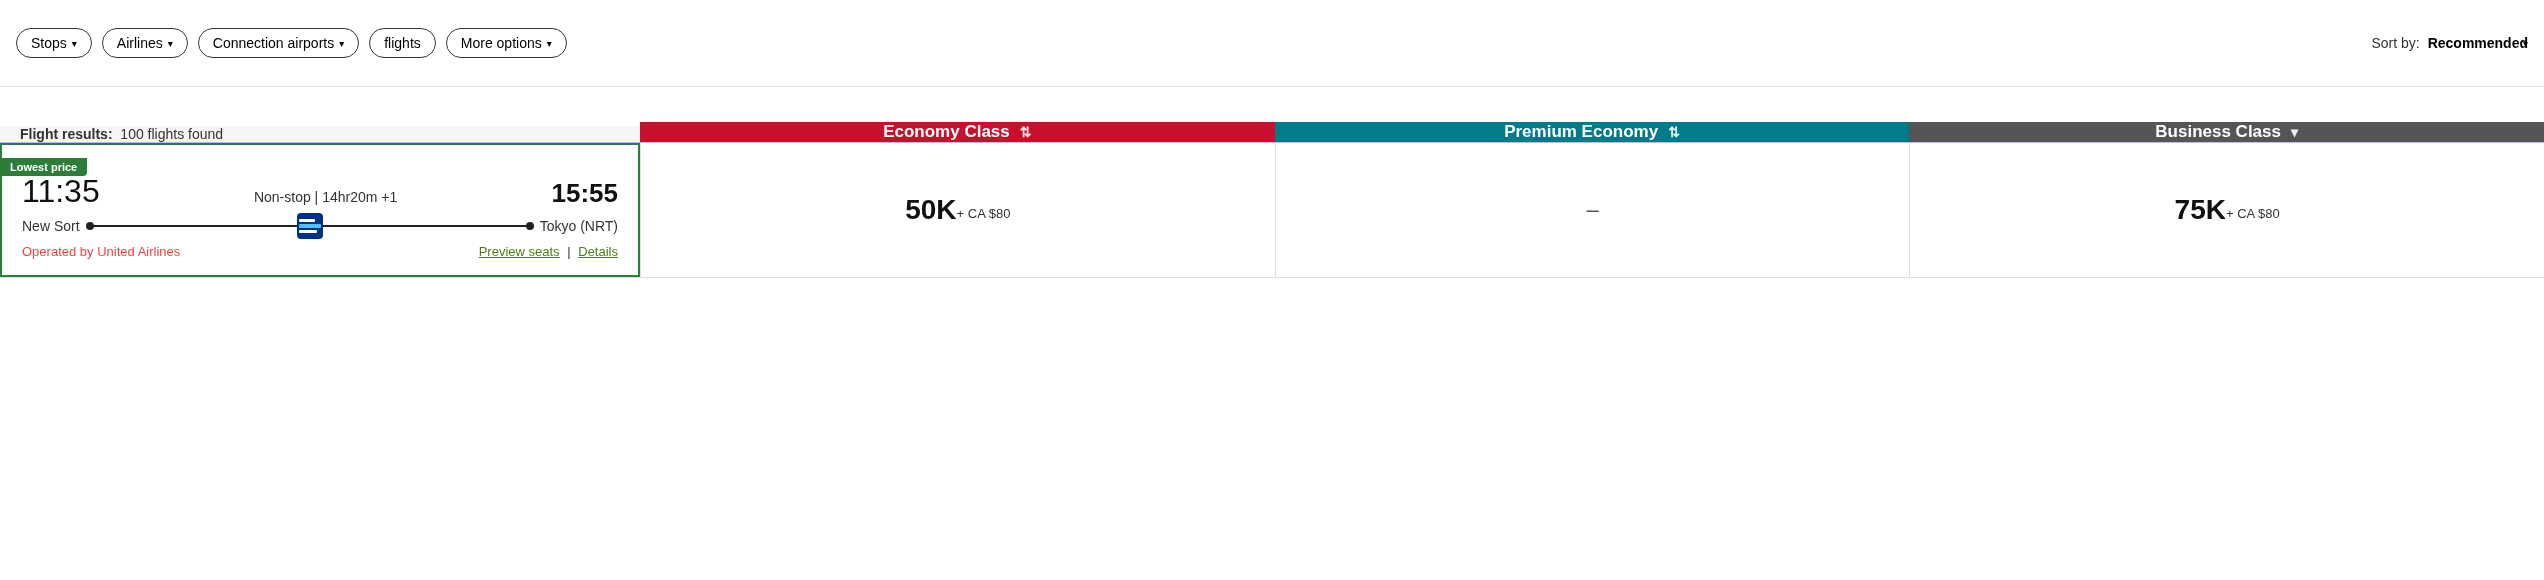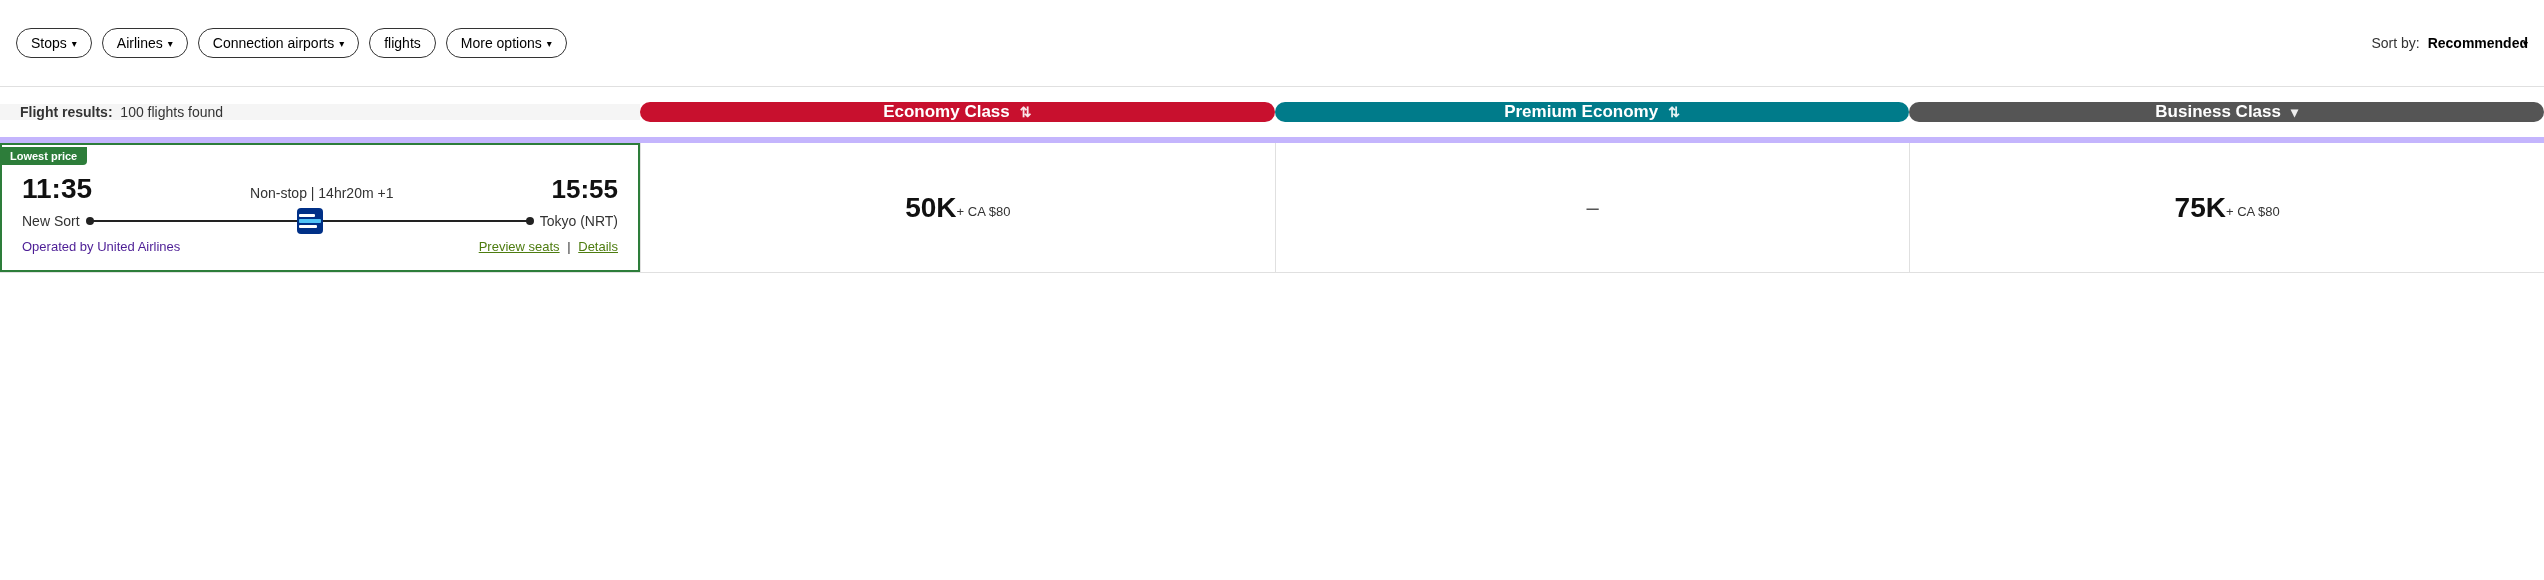--- a/index.html
+++ b/index.html
@@ -47,23 +47,23 @@
     .sort-dropdown-wrapper .chevron {
       position: absolute;
       right: 0;
       font-size: 10px;
       pointer-events: none;
     }
 
     
     .column-headers {
       display: flex;
-      align-items: center;
+      align-items: flex-end;
       height: 56px;
-      border-bottom: 6px solid #c4b5fd;
+      border-bottom: 1px solid #c4b5fd;
     }
     .flight-results-cell {
       flex: 0 0 640px;
       display: flex;
       align-items: center;
       padding: 0 20px;
       background: #f5f5f5;
       font-size: 14px;
       color: #333;
     }
@@ -71,36 +71,35 @@
     .class-header {
       flex: 1;
       display: flex;
       align-items: center;
       justify-content: center;
       color: #fff;
       font-size: 17px;
       font-weight: 700;
       cursor: pointer;
       gap: 10px;
-      border-radius: 23px;
     }
     .class-header.economy { background: #c8102e; }
     .class-header.premium { background: #007b8a; }
     .class-header.business { background: #555555; }
     .class-header .sort-icon { font-size: 14px; opacity: 0.9; }
 
     
     .flight-card-wrapper {
       display: flex;
       border-bottom: 1px solid #e0e0e0;
       position: relative;
     }
     .lowest-price-badge {
       position: absolute;
-      top: 4px;
+      top: 15px;
       left: 0;
       background: #2d7d3a;
       color: #fff;
       font-size: 11px;
       font-weight: 600;
       padding: 3px 10px;
       border-radius: 0 0 4px 0;
       z-index: 10;
     }
     .flight-info {
@@ -109,22 +108,22 @@
       padding: 28px 20px 16px 20px;
       position: relative;
     }
     .time-row {
       display: flex;
       align-items: baseline;
       justify-content: space-between;
       margin-bottom: 8px;
     }
     .dep-time {
-      font-size: 28px;
-      font-weight: 700;
+      font-size: 32px;
+      font-weight: 400;
       color: #111;
     }
     .flight-meta {
       font-size: 14px;
       color: #333;
       text-align: center;
     }
     .arr-time {
       font-size: 26px;
       font-weight: 700;
@@ -178,21 +177,21 @@
     }
     .ua-logo {
       width: 26px;
       height: 26px;
     }
     .footer-row {
       display: flex;
       align-items: center;
       justify-content: space-between;
     }
-    .operated-by { font-size: 13px; color: #4c1d95; }
+    .operated-by { font-size: 13px; color: #ef4444; }
     .flight-links { font-size: 13px; }
     .flight-links a {
       color: #4d7c0f;
       text-decoration: underline;
       cursor: pointer;
     }
     .flight-links .separator { color: #333; margin: 0 4px; }
 
     
     .price-cell {

